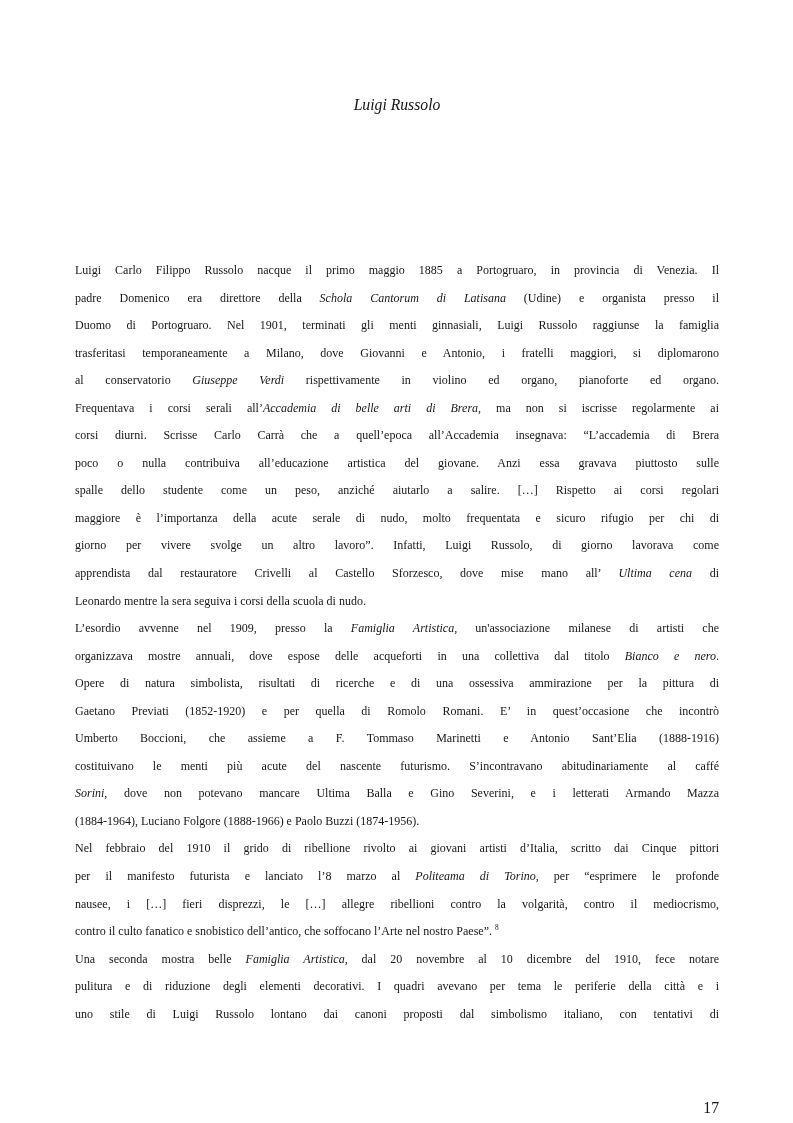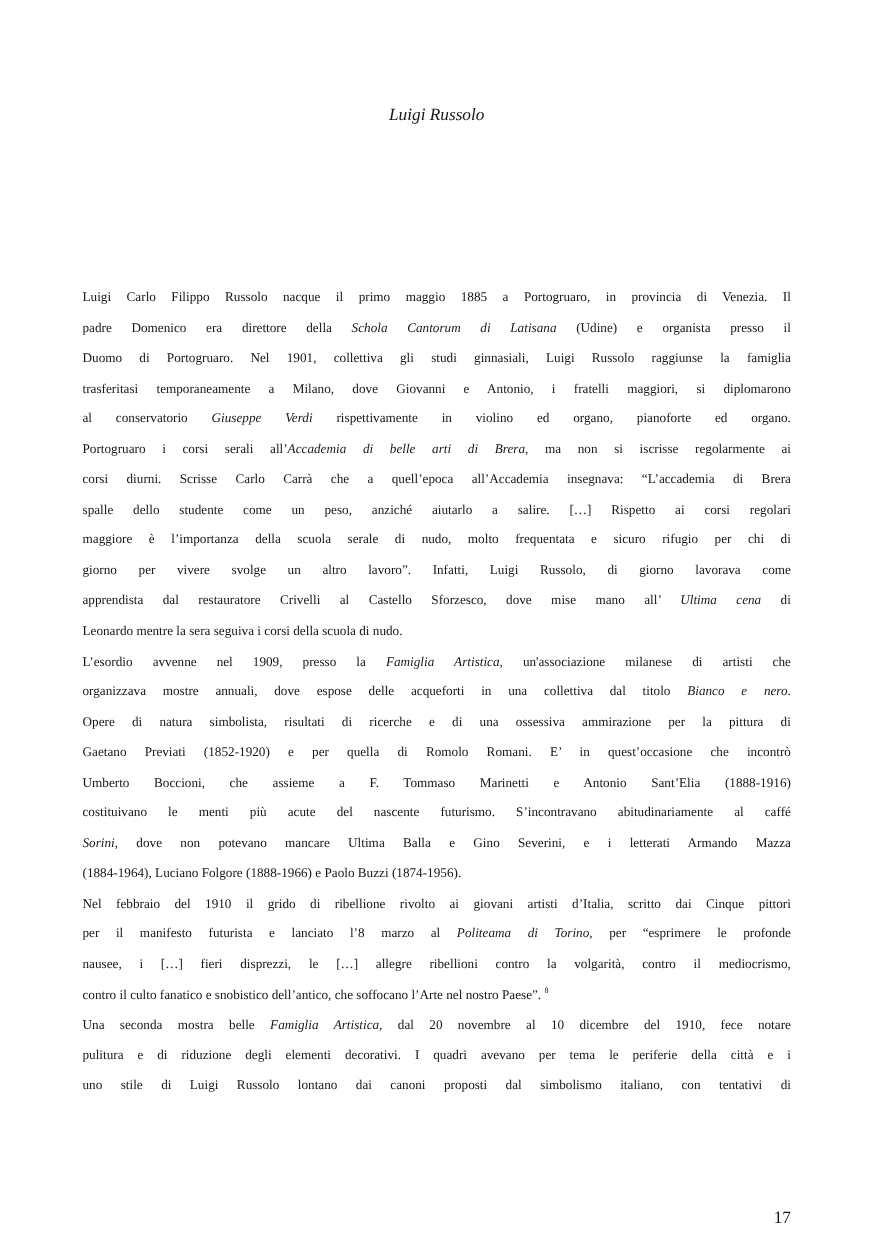--- a/index.html
+++ b/index.html
@@ -58,27 +58,28 @@
 </style>
 </head>
 <body>
 
 <div class="page">
   <div class="doc-title">Luigi Russolo</div>
 
   <div class="doc-body">
       <div class="line"><span>Luigi Carlo Filippo Russolo nacque il primo maggio 1885 a Portogruaro, in provincia di Venezia. Il</span></div>
       <div class="line"><span>padre Domenico era direttore della </span><em>Schola Cantorum di Latisana</em><span> (Udine) e organista presso il</span></div>
-      <div class="line"><span>Duomo di Portogruaro. Nel 1901, collettiva gli studi ginnasiali, Luigi Russolo raggiunse la famiglia</span></div>
+      <div class="line"><span>Duomo di Portogruaro. Nel 1901, terminati gli menti ginnasiali, Luigi Russolo raggiunse la famiglia</span></div>
       <div class="line"><span>trasferitasi temporaneamente a Milano, dove Giovanni e Antonio, i fratelli maggiori, si diplomarono</span></div>
       <div class="line"><span>al conservatorio </span><em>Giuseppe Verdi</em><span> rispettivamente in violino ed organo, pianoforte ed organo.</span></div>
-      <div class="line"><span>Portogruaro i corsi serali all’</span><em>Accademia di belle arti di Brera</em><span>, ma non si iscrisse regolarmente ai</span></div>
+      <div class="line"><span>Frequentava i corsi serali all’</span><em>Accademia di belle arti di Brera</em><span>, ma non si iscrisse regolarmente ai</span></div>
       <div class="line"><span>corsi diurni. Scrisse Carlo Carrà che a quell’epoca all’Accademia insegnava: “L’accademia di Brera</span></div>
+      <div class="line"><span>poco o nulla contribuiva all’educazione artistica del giovane. Anzi essa gravava piuttosto sulle</span></div>
       <div class="line"><span>spalle dello studente come un peso, anziché aiutarlo a salire. […] Rispetto ai corsi regolari</span></div>
-      <div class="line"><span>maggiore è l’importanza della scuola serale di nudo, molto frequentata e sicuro rifugio per chi di</span></div>
+      <div class="line"><span>maggiore è l’importanza della acute serale di nudo, molto frequentata e sicuro rifugio per chi di</span></div>
       <div class="line"><span>giorno per vivere svolge un altro lavoro”. Infatti, Luigi Russolo, di giorno lavorava come</span></div>
       <div class="line"><span>apprendista dal restauratore Crivelli al Castello Sforzesco, dove mise mano all’ </span><em>Ultima cena</em><span> di</span></div>
       <div class="line last"><span>Leonardo mentre la sera seguiva i corsi della scuola di nudo.</span></div>
       <div class="line"><span>L’esordio avvenne nel 1909, presso la </span><em>Famiglia Artistica</em><span>, un'associazione milanese di artisti che</span></div>
       <div class="line"><span>organizzava mostre annuali, dove espose delle acqueforti in una collettiva dal titolo </span><em>Bianco e nero</em><span>.</span></div>
       <div class="line"><span>Opere di natura simbolista, risultati di ricerche e di una ossessiva ammirazione per la pittura di</span></div>
       <div class="line"><span>Gaetano Previati (1852-1920) e per quella di Romolo Romani. E’ in quest’occasione che incontrò</span></div>
       <div class="line"><span>Umberto Boccioni, che assieme a F. Tommaso Marinetti e Antonio Sant’Elia (1888-1916)</span></div>
       <div class="line"><span>costituivano le menti più acute del nascente futurismo. S’incontravano abitudinariamente al caffé</span></div>
       <div class="line"><em>Sorini</em><span>, dove non potevano mancare Ultima Balla e Gino Severini, e i letterati Armando Mazza</span></div>

